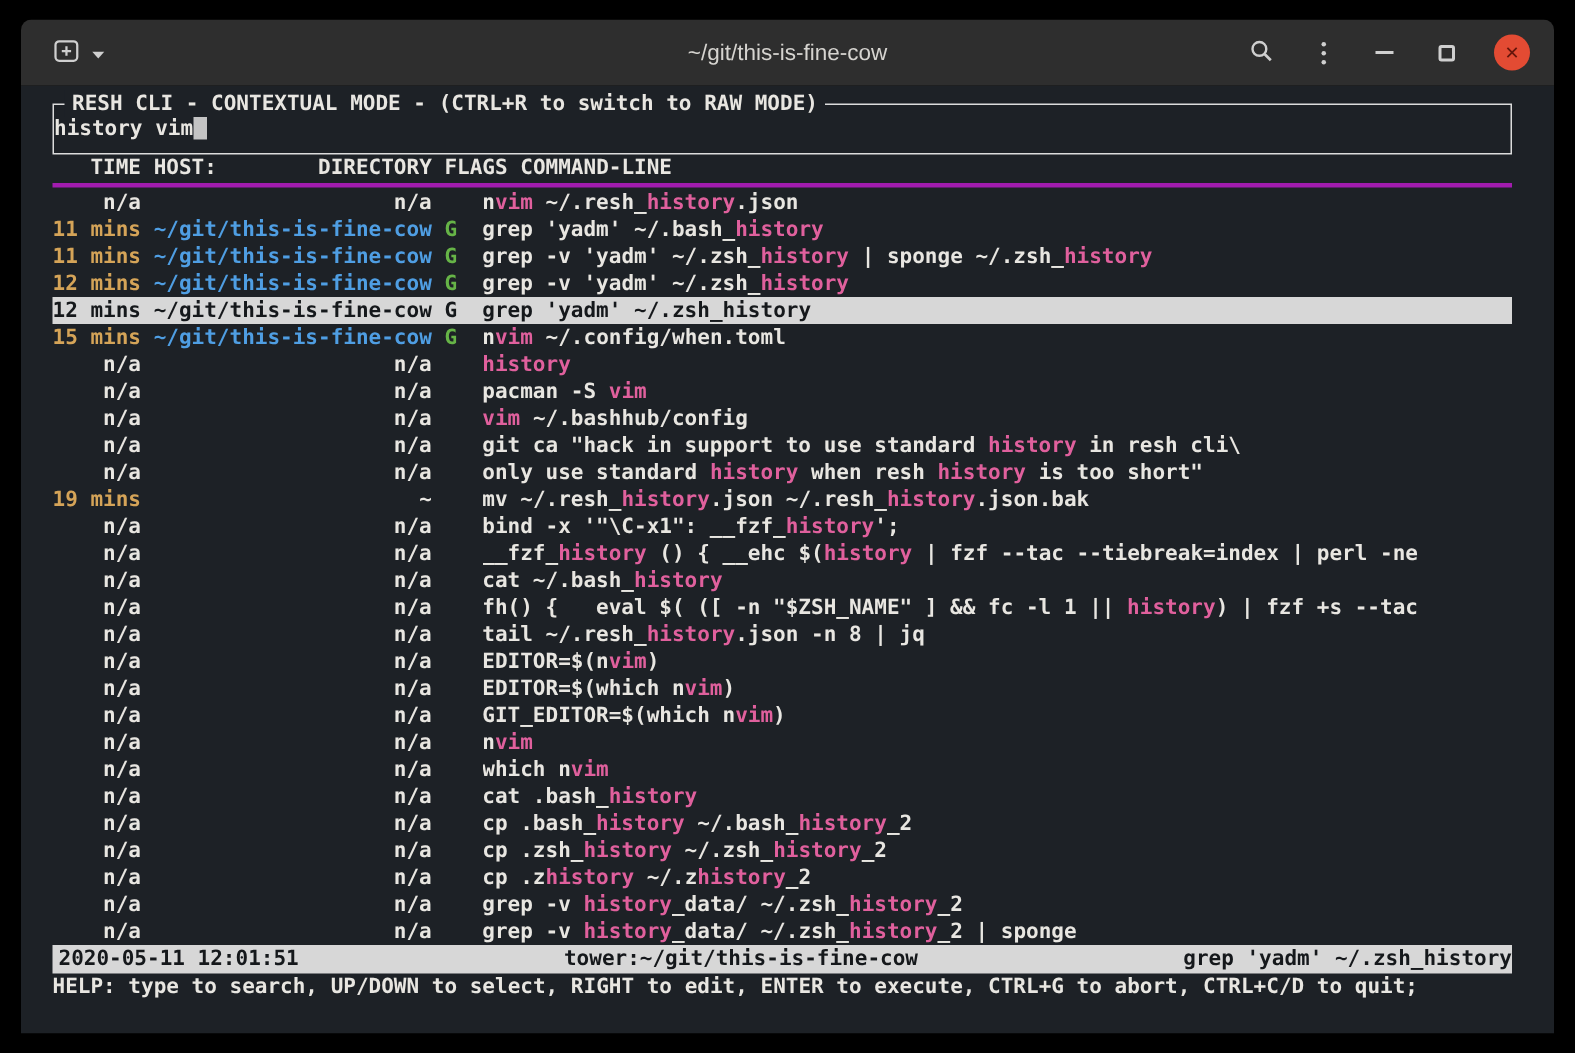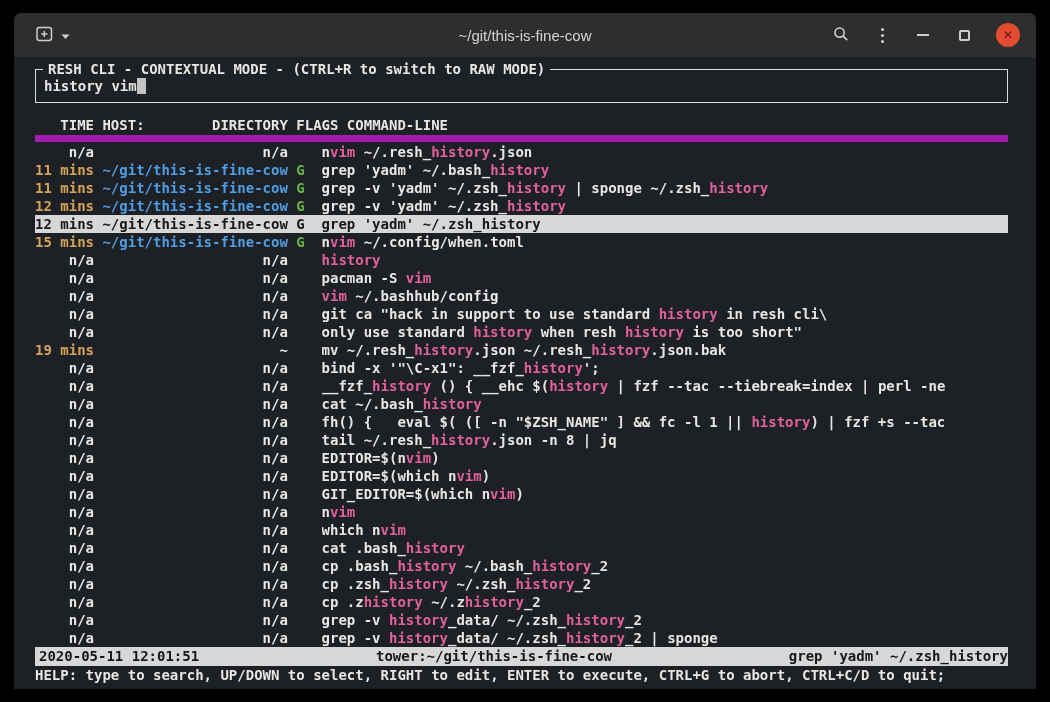--- a/index.html
+++ b/index.html
@@ -25,26 +25,26 @@
   .kebab{display:flex;flex-direction:column;align-items:center;}
   .dot{width:3px;height:3px;border-radius:50%;background:#cfcfcf;margin:1.5px 0;}
   .minbar{width:12px;height:2px;background:#cfcfcf;}
   .resq{width:11px;height:11px;border:2px solid #cfcfcf;border-radius:2px;}
   .close-btn{width:24px;height:24px;border-radius:50%;background:var(--close);color:#64150b;
     font:700 12px "DejaVu Sans",sans-serif;display:flex;align-items:center;
     justify-content:center;border:0;cursor:pointer;}
   
   .terminal{flex:1;background:var(--bg);color:var(--fg);
     font:700 14px "DejaVu Sans Mono",monospace;padding:10px 28px 0 21px;overflow:hidden;}
-  .resh-box{position:relative;border:1px solid #dcdcdc;margin-top:2px;height:34px;padding:7px 8px;}
+  .resh-box{position:relative;border:1px solid #dcdcdc;margin-top:2px;height:34px;padding:7px 0;}
   .resh-box-title{position:absolute;top:-10px;left:7px;background:var(--bg);padding:0 5px;
     white-space:pre;line-height:18px;}
   .query-line{white-space:pre;line-height:18px;cursor:text;}
   .cursor{display:inline-block;width:9px;height:16px;background:#c4c4c4;vertical-align:-3px;}
-  .table-header{margin-top:13px;white-space:pre;line-height:19px;border-bottom:7px solid #a21caf;}
+  .table-header{margin-top:0;white-space:pre;line-height:19px;border-bottom:3px solid #a21caf;}
   .rows{margin-top:1px;}
   .row{display:flex;white-space:pre;line-height:18px;height:18px;cursor:default;}
   .c-time{flex:0 0 7ch;text-align:right;}
   .c-time.has-time{color:var(--yellow);}
   .c-host{flex:0 0 22ch;margin-left:1ch;text-align:right;overflow:hidden;}
   .c-host.path{color:var(--blue);}
   .c-flags{flex:0 0 2ch;margin-left:1ch;color:var(--green);}
   .c-cmd{margin-left:1ch;overflow:hidden;}
   .m{color:var(--pink);}
   .row.sel{background:var(--selbg);}

